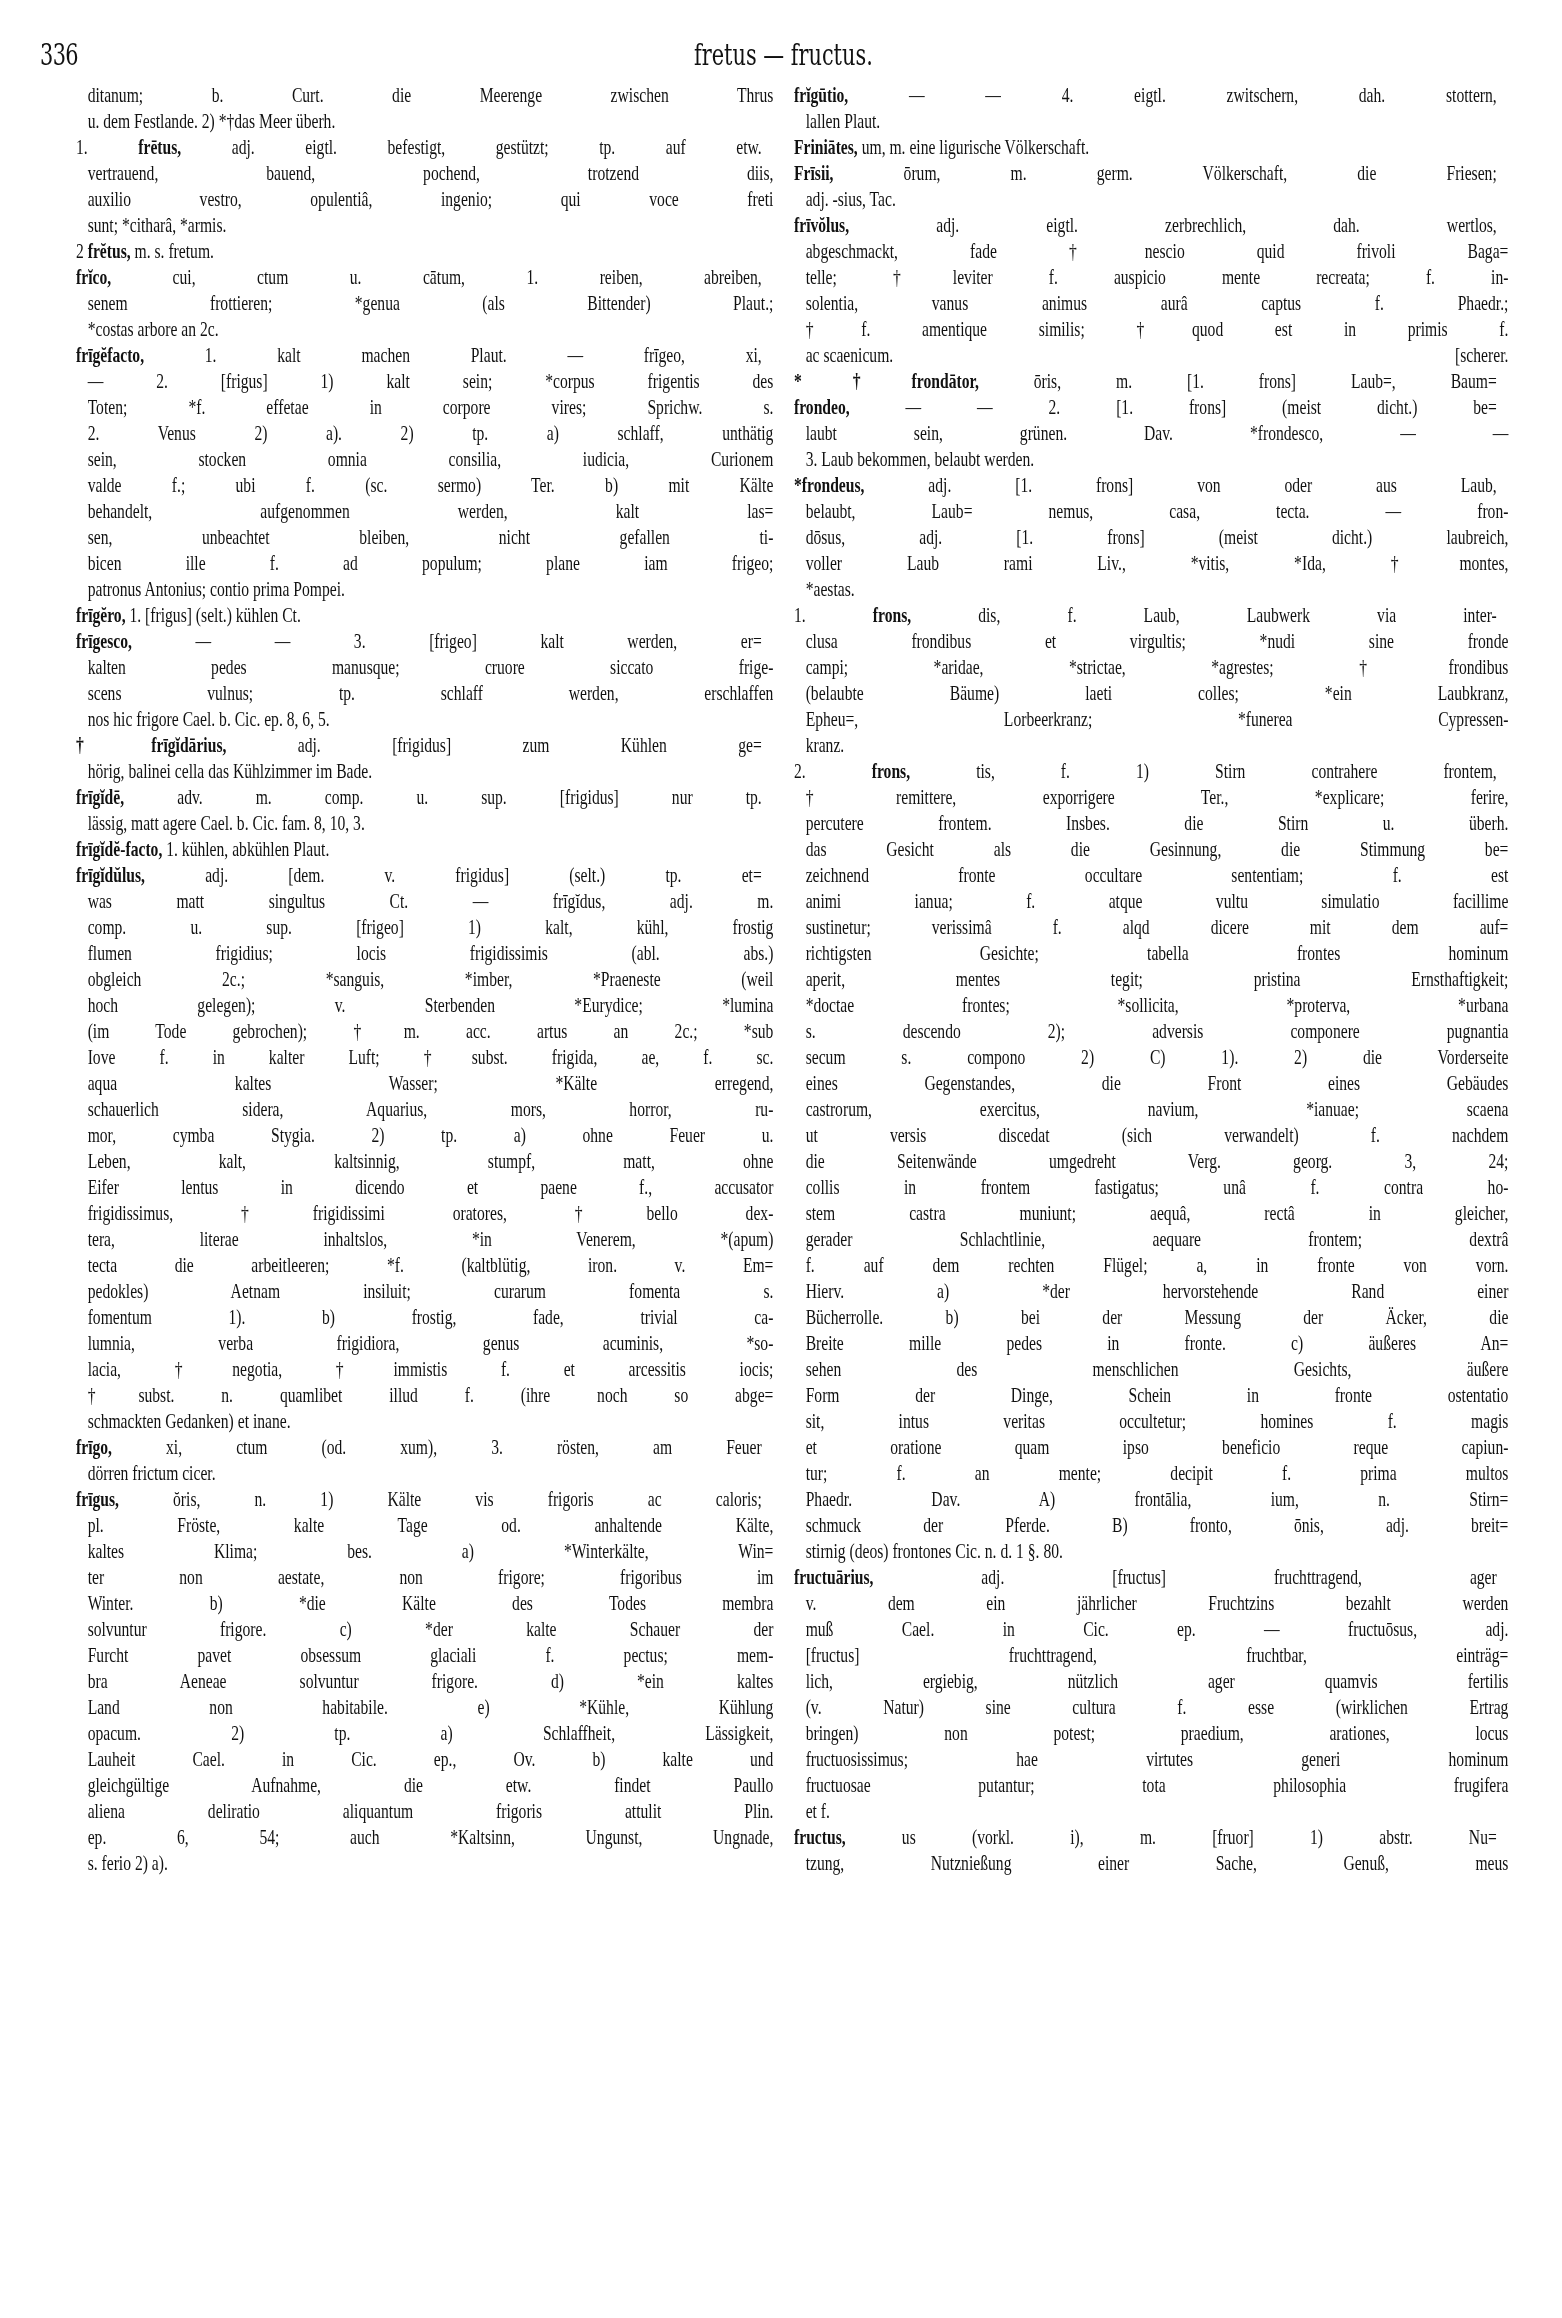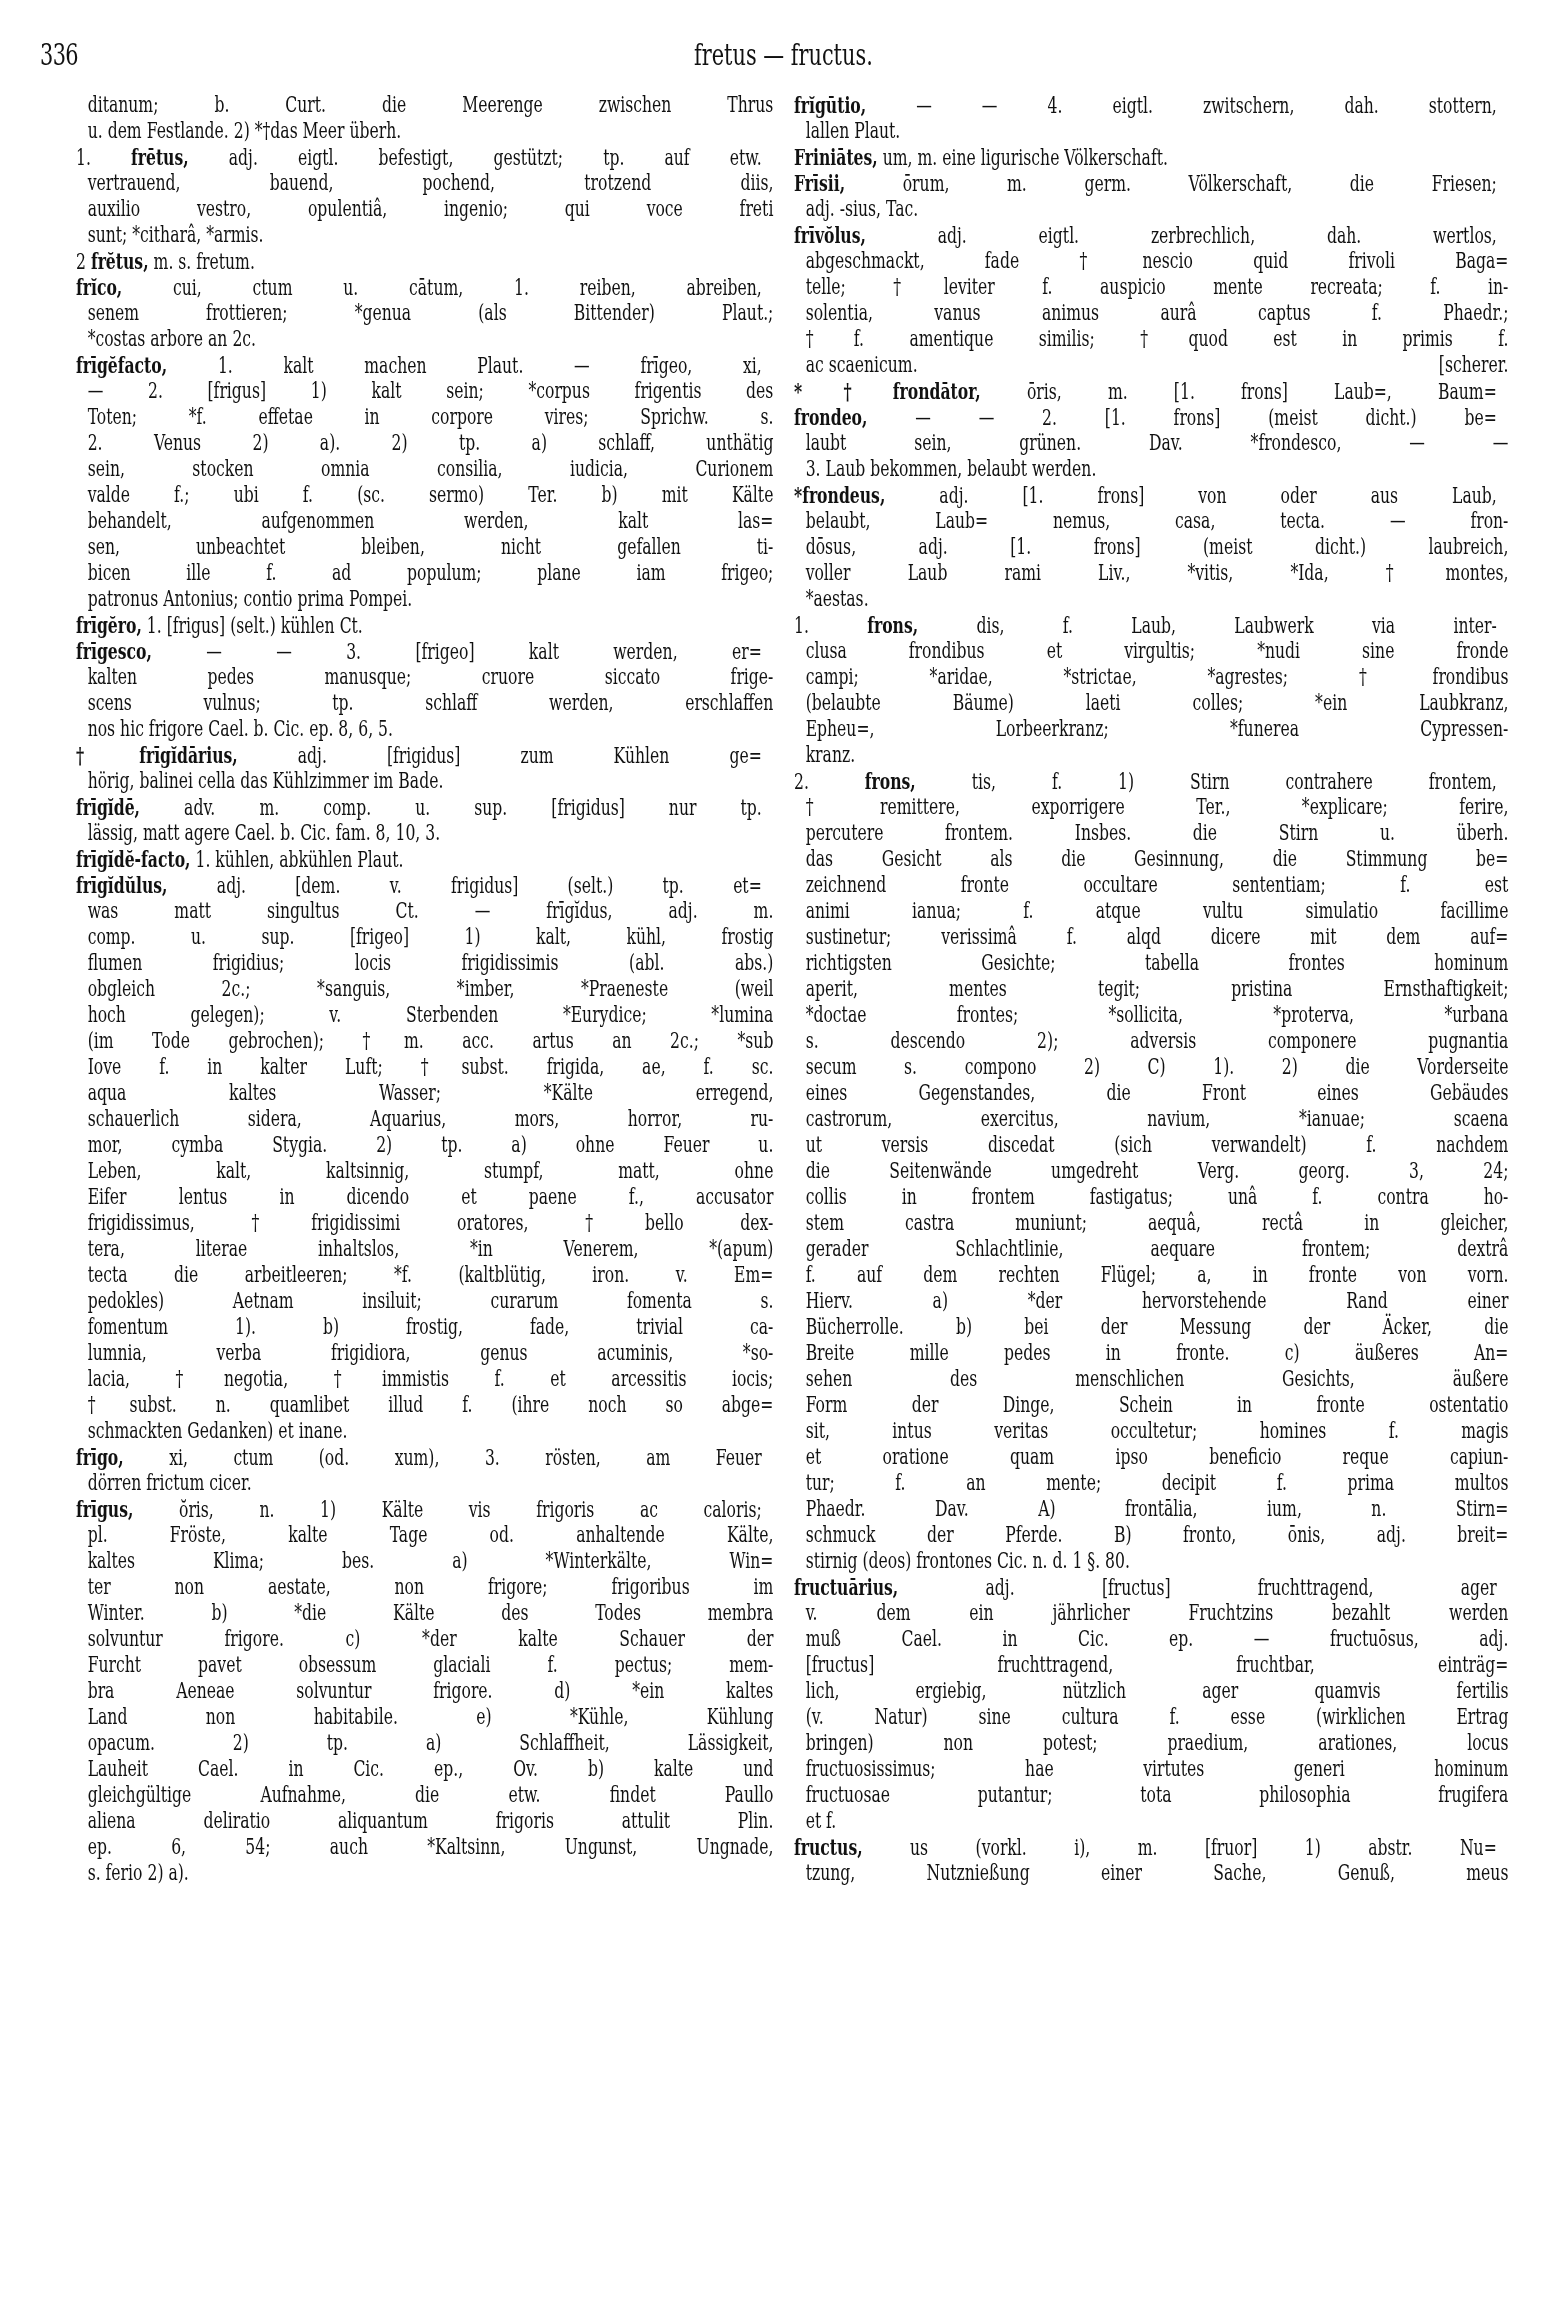--- a/index.html
+++ b/index.html
@@ -15,21 +15,21 @@
     position: absolute; left: 40px; top: 0;
     font-size: 29px; letter-spacing: -0.9px;
     transform: scaleX(0.72); transform-origin: left top;
   }
   .running-head {
     position: absolute; left: 694px; top: 0;
     font-size: 29px; white-space: nowrap;
     transform: scaleX(0.72); transform-origin: left top;
   }
   .column {
-    position: absolute; top: 92px;
+    position: absolute; top: 82px; font-family: Liberation Serif, serif;
   }
   .col-left { left: 76px; width: 685px; }
   .col-right { left: 794px; width: 702px; }
   .line {
     height: 26px; line-height: 26px;
     white-space: nowrap; font-size: 22px;
     transform: scaleX(0.71); transform-origin: left center;
     width: 141%;
     text-align: justify; text-align-last: justify;
   }

